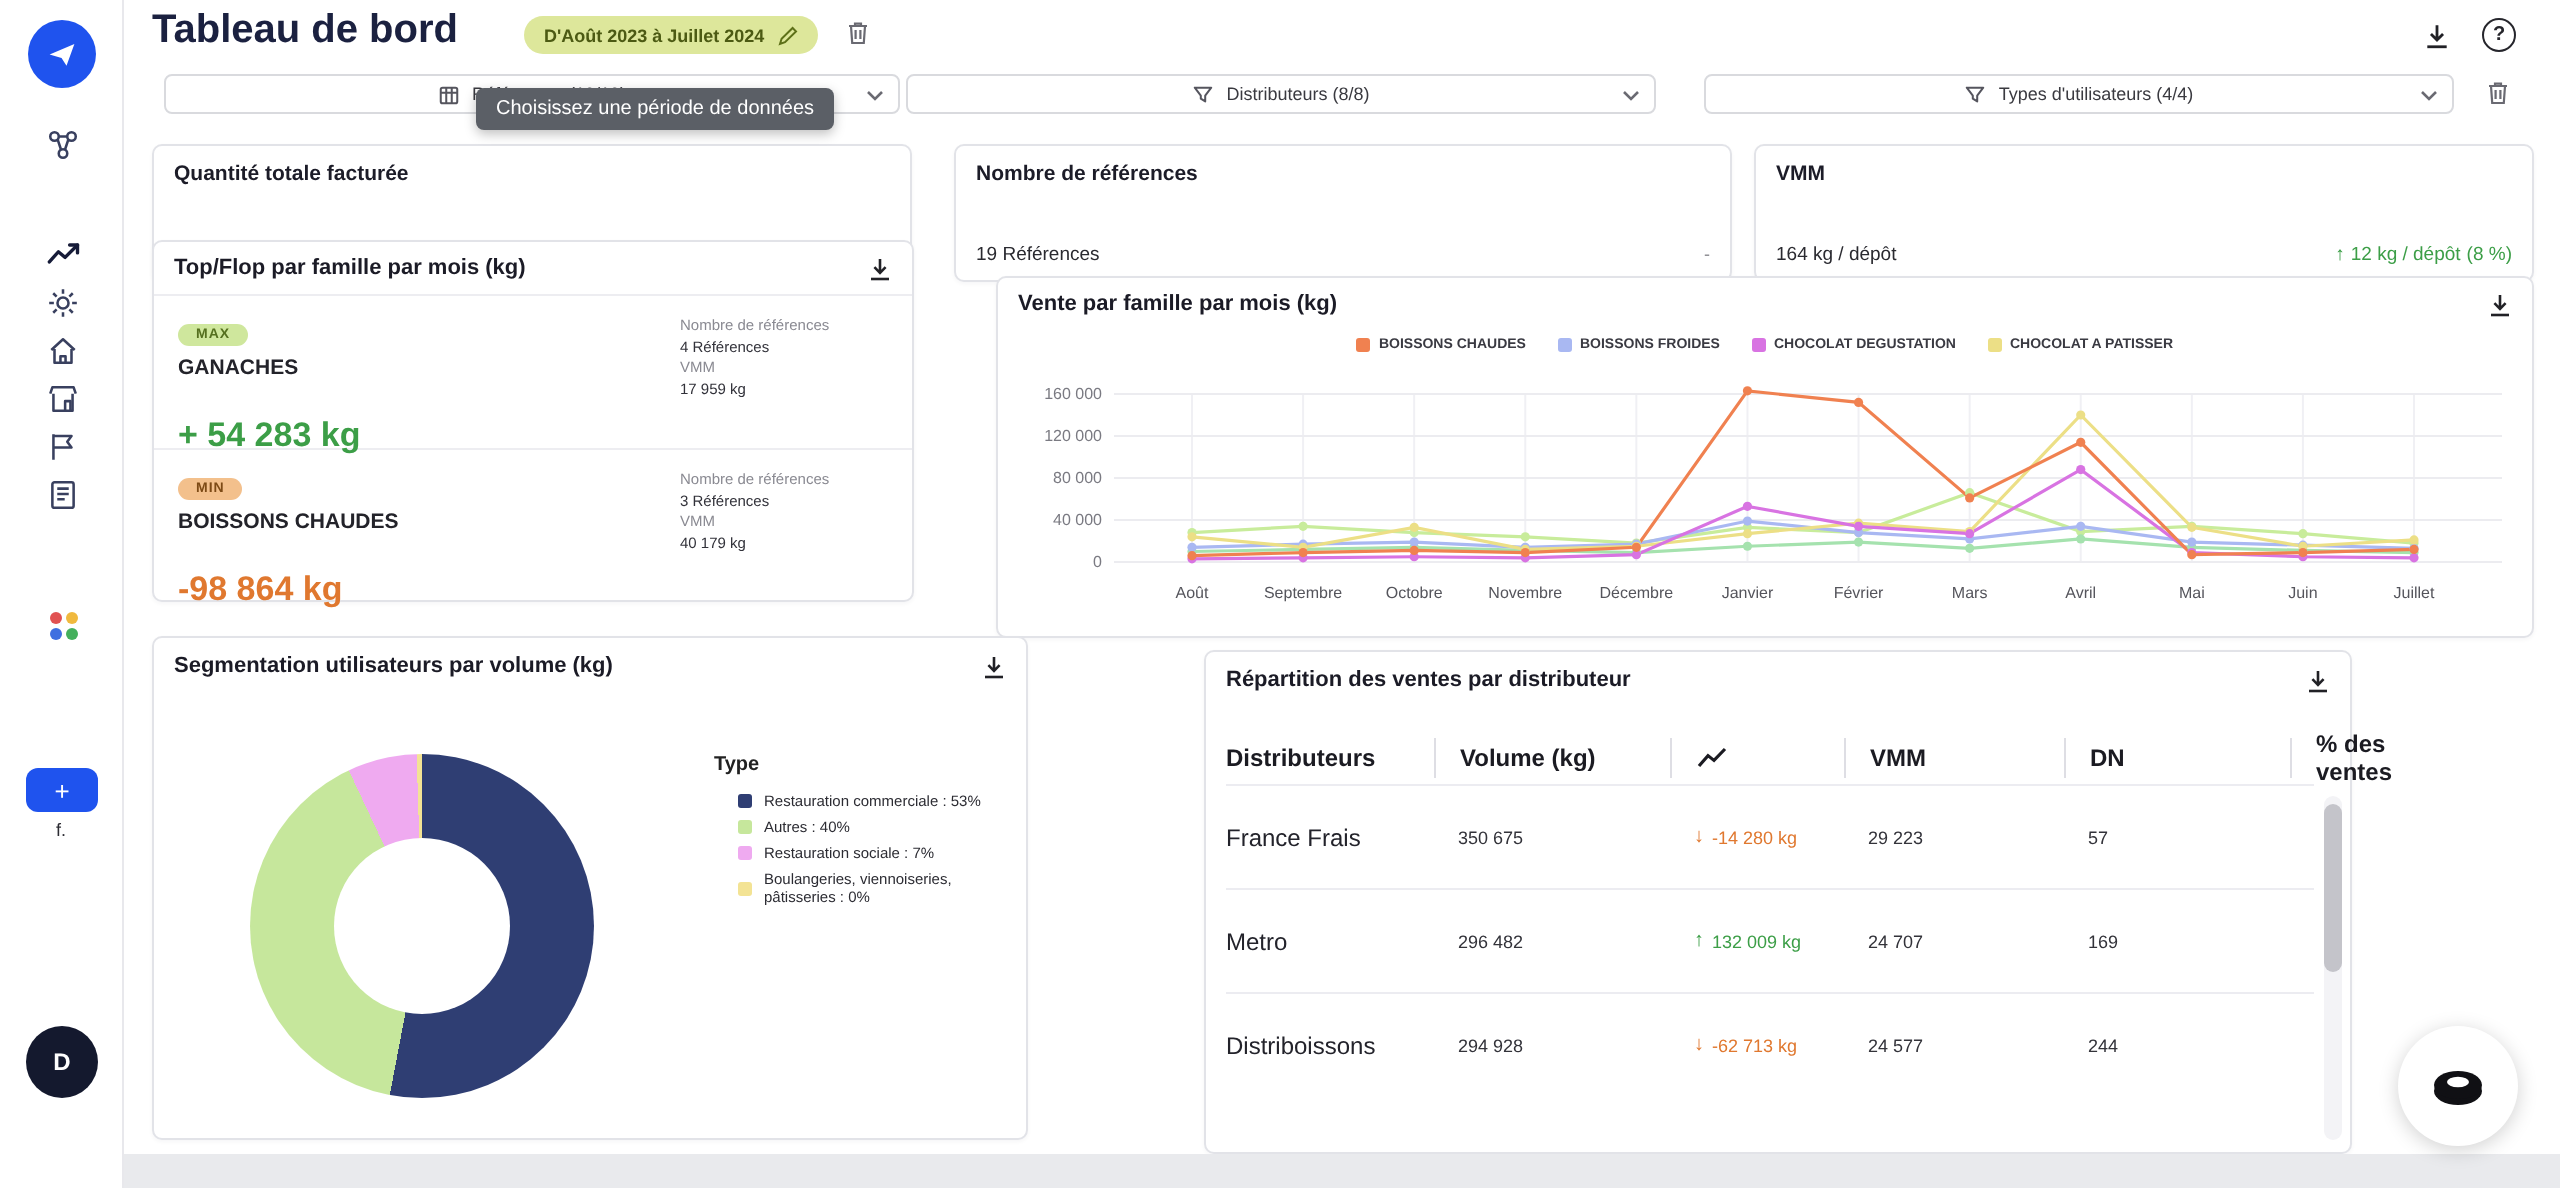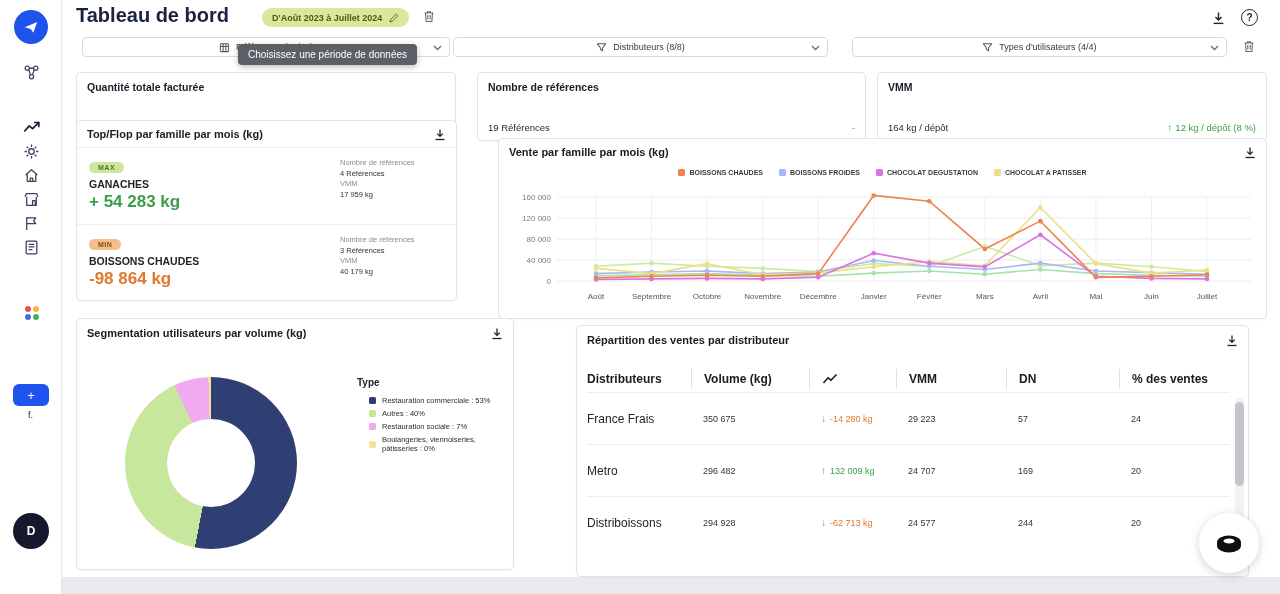--- a/index.html
+++ b/index.html
@@ -43,21 +43,21 @@
   .kpi-value{font-size:9.5px;color:#2a2a30}
   .kpi-delta{font-size:9.5px;color:#3c9e47;display:flex;gap:3px;align-items:baseline}
   .kpi-dash{font-size:9px;color:#8a8a90}
 
   
   .tf-section{position:relative;padding:8px 12px 0;height:76px}
   .tf-badge{display:inline-block;font-size:7px;font-weight:700;padding:2px 9px;border-radius:7px;letter-spacing:.5px}
   .tf-badge.max{background:#cfe79d;color:#55701f}
   .tf-badge.min{background:#f3c08c;color:#7d4a15}
   .tf-family{font-size:10.5px;font-weight:700;color:#23232a;margin-top:4px}
-  .tf-value{font-size:17px;font-weight:700;margin-top:2px}
+  .tf-value{font-size:17px;font-weight:700;margin-top:18px}
   .tf-value.pos{color:#3c9e47}
   .tf-value.neg{color:#e0782f}
   .tf-stats{position:absolute;left:263px;top:10px;font-size:7.5px;line-height:10.5px}
   .tf-stats .lbl{color:#8a8a92}
   .tf-stats .val{color:#32323a}
 
   
   .lg-row{display:flex;justify-content:center;gap:16px;margin-top:4px}
   .lg-item{display:flex;align-items:center;gap:4px;font-size:7px;font-weight:700;color:#3a3a42;cursor:pointer}
   .lg-sq{width:7px;height:7px;border-radius:1.5px;display:inline-block}
@@ -487,21 +487,21 @@
             <span>Restauration sociale : 7%</span>
           </div>
           <div class="dl-item">
             <span class="dl-sq" style="background: rgb(243, 227, 148);"></span>
             <span>Boulangeries, viennoiseries, pâtisseries : 0%</span>
           </div>
         </div>
     </div>
   </div>
 
-  <div class="card" style="left:576px;top:325px;width:673px;height:252px">
+  <div class="card" style="left:602px;top:325px;width:574px;height:252px">
     <div class="card-head" style="height:28px">
       <span class="card-title">Répartition des ventes par distributeur</span>
       <span class="icon-btn">
           <svg width="12" height="13" viewBox="0 0 12 13">
             <g stroke="#212126" stroke-width="1.3" fill="none">
               <path d="M6 1.5V8M3.2 5.6 6 8.4l2.8-2.8"></path>
               <path d="M1.5 11.5h9"></path>
             </g>
           </svg>
         </span>

